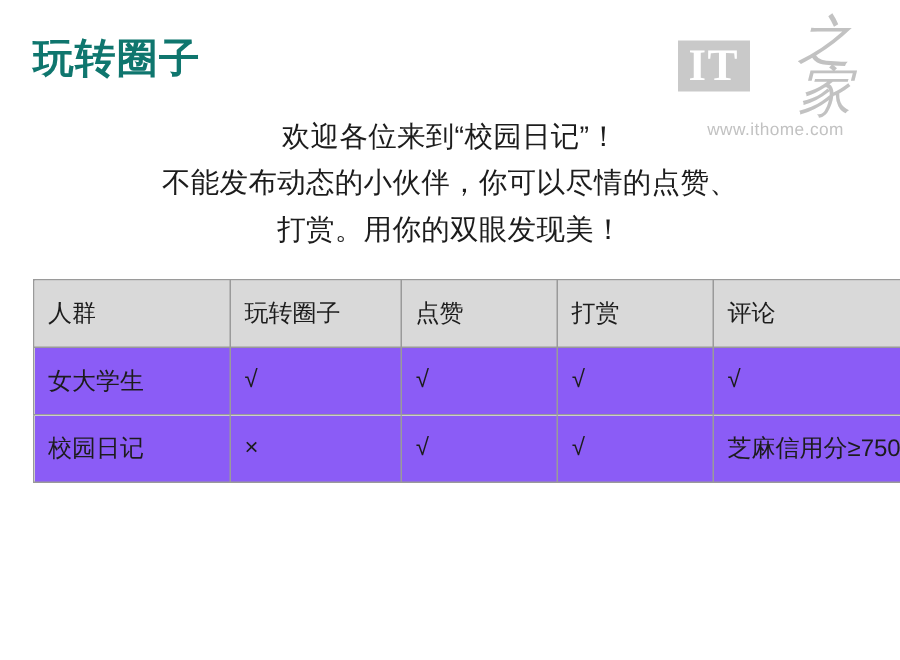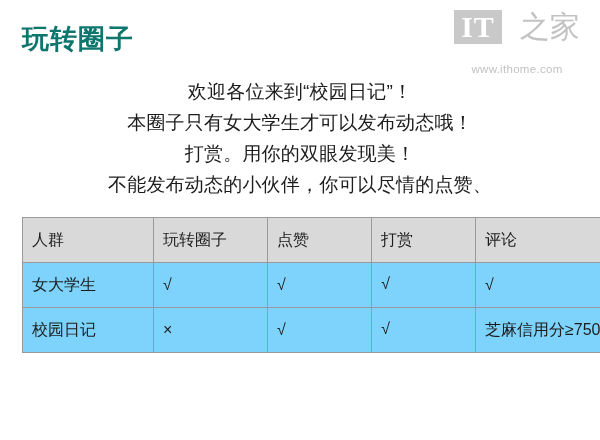--- a/index.html
+++ b/index.html
@@ -46,26 +46,27 @@
     font-family: "Liberation Serif", serif;
     font-weight: bold;
     font-size: 30px;
     line-height: 34px;
     padding: 0 7px;
     letter-spacing: 1px;
   }
   .wm-cn {
     display: inline-block;
     color: #c2c2c2;
-    font-size: 30px;
+    font-size: 36px;
     line-height: 34px;
     font-weight: normal;
+    font-style: italic;
   }
   .wm-url {
-    margin-top: 19px;
+    margin-top: 3px;
     color: #c2c2c2;
     font-size: 11.5px;
     letter-spacing: 0.3px;
   }
 
   
   .title {
     font-size: 27px;
     font-weight: bold;
     line-height: 34px;
@@ -107,25 +108,25 @@
     text-align: left;
     vertical-align: middle;
     color: #1c1c1c;
     overflow: hidden;
     white-space: nowrap;
   }
   table.matrix thead th {
     background: #d9d9d9;
   }
   table.matrix tbody td {
-    background: #7dd3fc;
+    background: #8b5cf6;
   }
   .col-0 { width: 112px; }
   .col-1 { width: 95px; }
-  .col-2 { width: 85px; }
+  .col-2 { width: 85px; font-family: Liberation Mono, monospace; }
   .col-3 { width: 85px; font-family: Liberation Mono, monospace; }
   .col-4 { width: 176px; }
 
   .mark {
     font-size: 17px;
   }
 </style>
 </head>
 <body>
 
@@ -136,23 +137,22 @@
       <span class="wm-it">IT</span>
       <span class="wm-cn">之家</span>
     </div>
     <div class="wm-url">www.ithome.com</div>
   </div>
 
   <h1 class="title">玩转圈子</h1>
 
   <div class="body-text">
     <div class="line">欢迎各位来到“校园日记”！</div>
-    <div class="line">本圈子只有女大学生才可以发布动态哦！</div>
+    <div class="line">不能发布动态的小伙伴，你可以尽情的点赞、</div>
     <div class="line">打赏。用你的双眼发现美！</div>
-    <div class="line">不能发布动态的小伙伴，你可以尽情的点赞、</div>
   </div>
 
   <div class="table-wrap">
     <table class="matrix">
       <thead>
         <tr>
           <th class="col-0">人群</th>
           <th class="col-1">玩转圈子</th>
           <th class="col-2">点赞</th>
           <th class="col-3">打赏</th>

